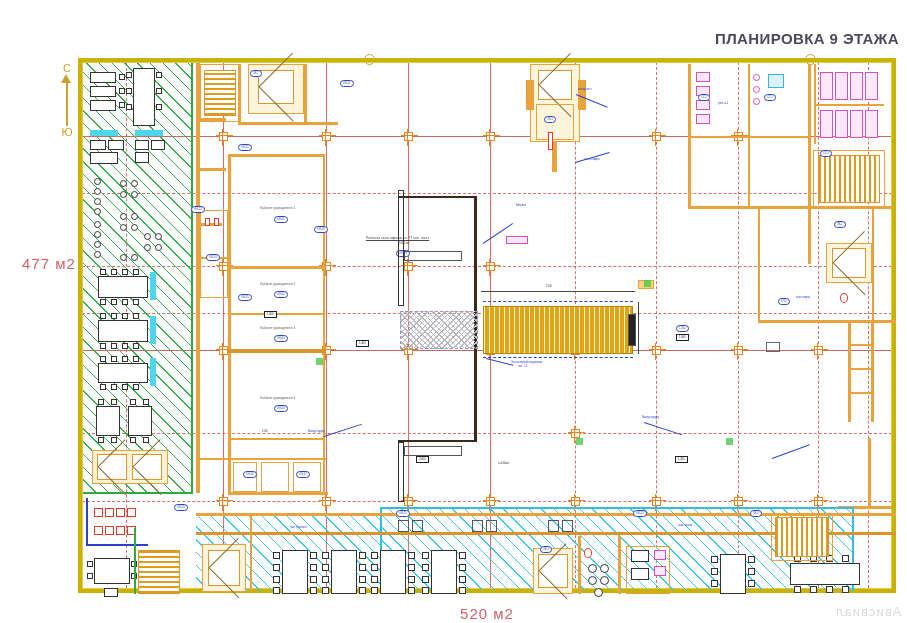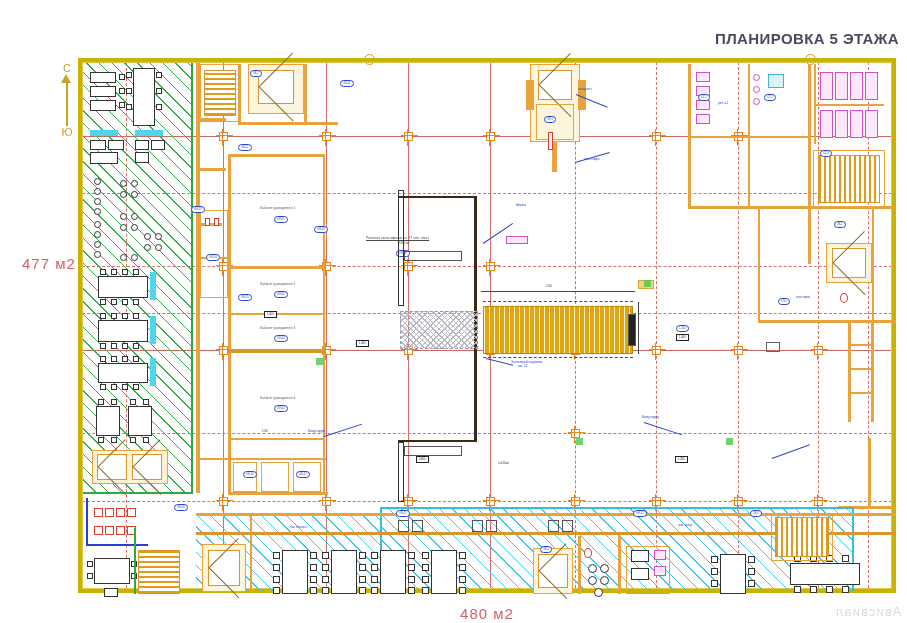--- a/index.html
+++ b/index.html
@@ -100,31 +100,31 @@
   .leader{position:absolute;height:0;border-top:.6px solid #2b46c8;transform-origin:left center;}
 
   .watermark{position:absolute;right:6px;bottom:4px;font-size:13px;color:#cfcfcf;
      opacity:.75;transform:scaleX(-1);letter-spacing:1px;}
 </style>
 </head>
 <body>
 
 <div id="root">
 
-  <div class="title">ПЛАНИРОВКА 5 ЭТАЖА</div>
+  <div class="title">ПЛАНИРОВКА 9 ЭТАЖА</div>
 
   <div class="compass">
     <div class="n">С</div>
     <div class="head"></div>
     <div class="shaft"></div>
     <div class="s">Ю</div>
   </div>
 
   <div class="area-left">477 м2</div>
-  <div class="area-bottom">480 м2</div>
+  <div class="area-bottom">520 м2</div>
 
   <div class="plan">
 
     <div class="ax-v" style="left:48px;top:0;height:535px;"></div>
     <div class="ax-vs" style="left:145px;top:4px;height:531px;"></div>
     <div class="ax-vs" style="left:248px;top:4px;height:531px;"></div>
     <div class="ax-vs" style="left:330px;top:4px;height:531px;"></div>
     <div class="ax-vs" style="left:412px;top:4px;height:531px;"></div>
     <div class="ax-v" style="left:497px;top:4px;height:531px;"></div>
     <div class="ax-v" style="left:578px;top:4px;height:531px;"></div>

